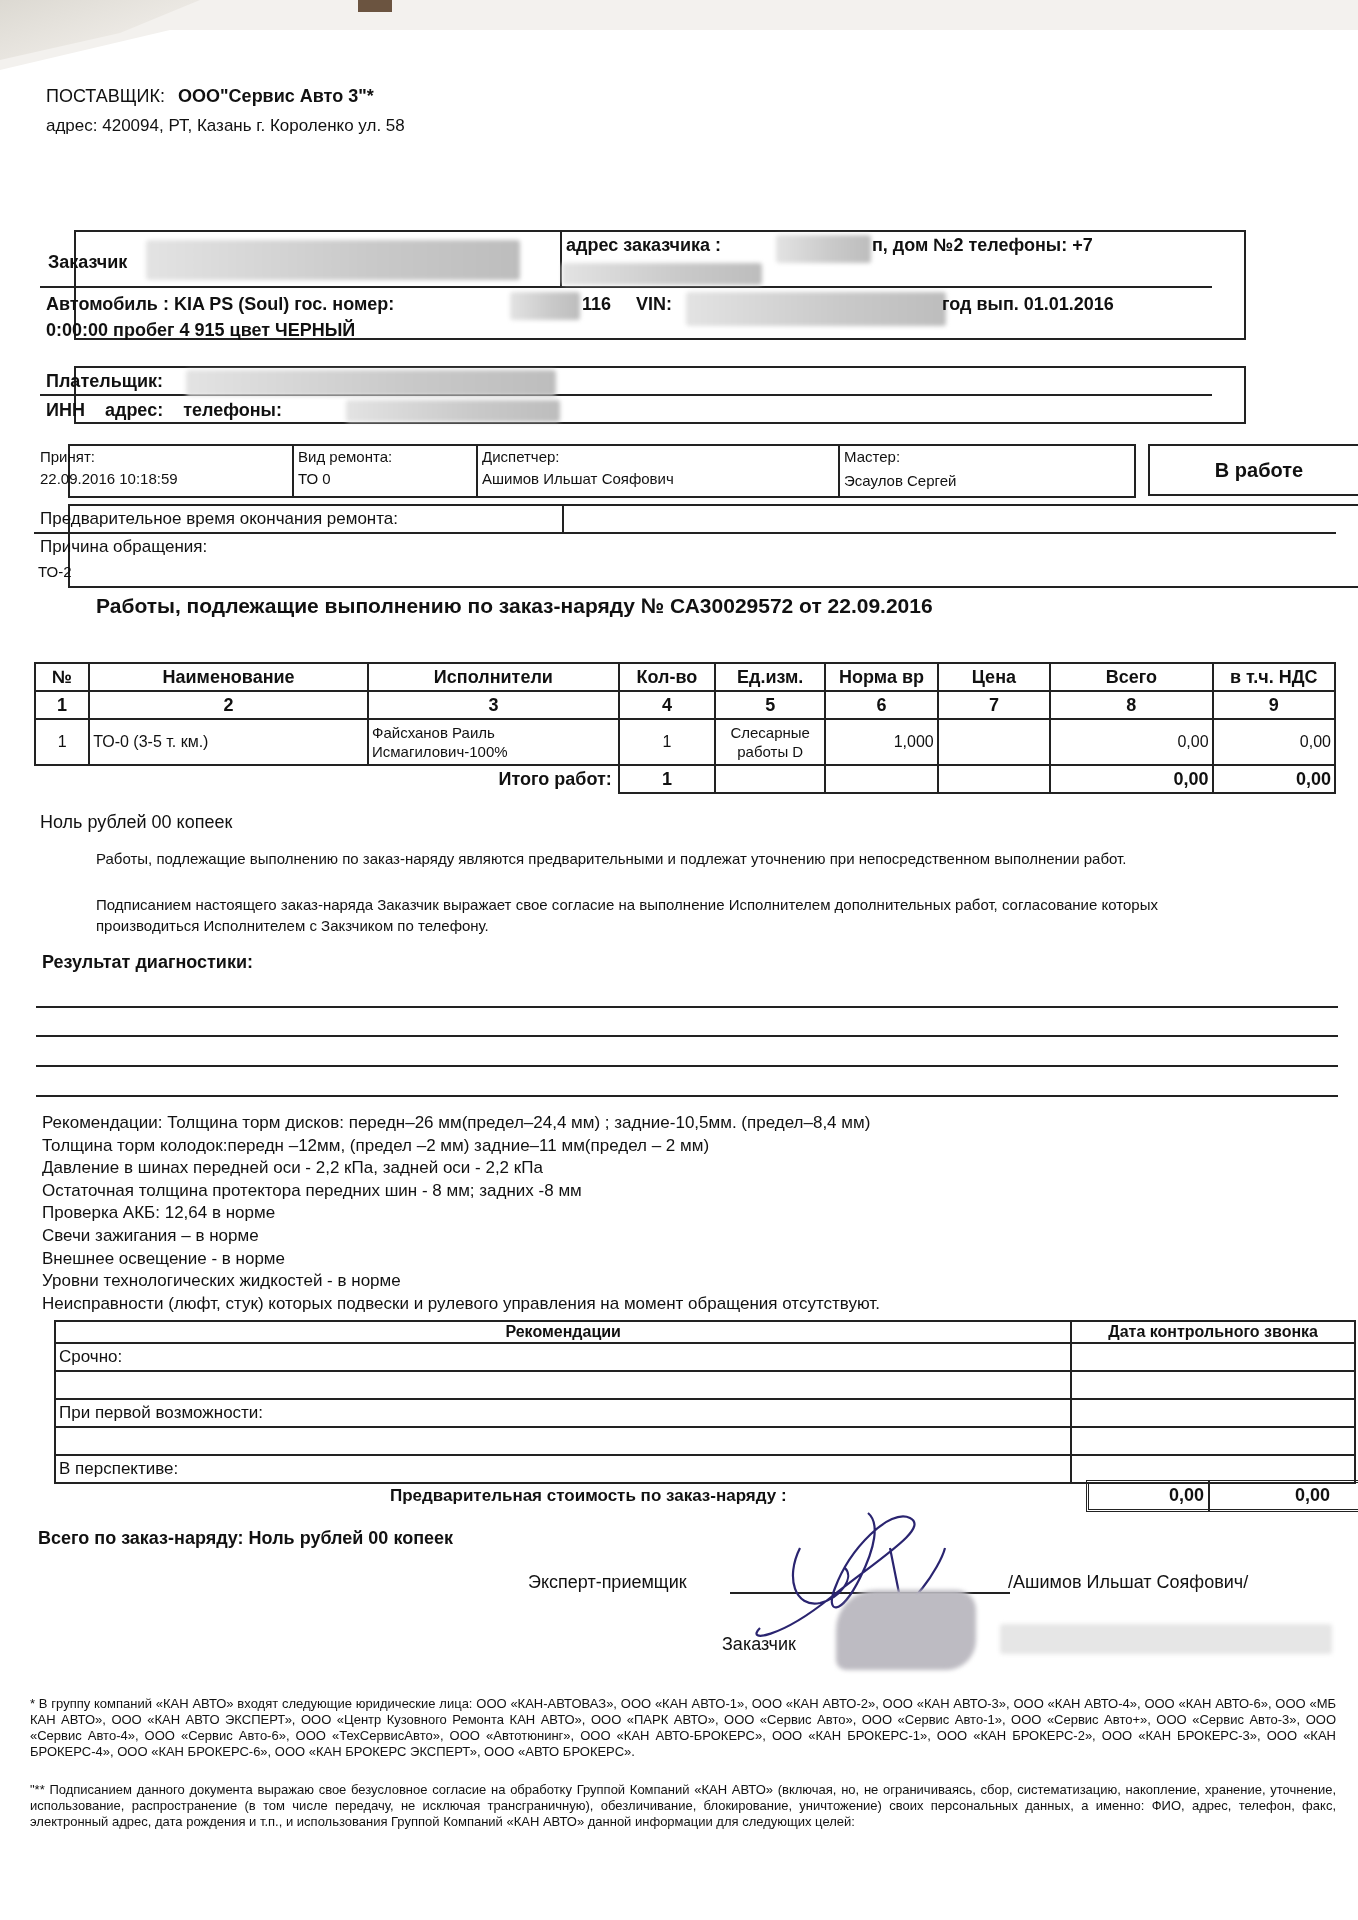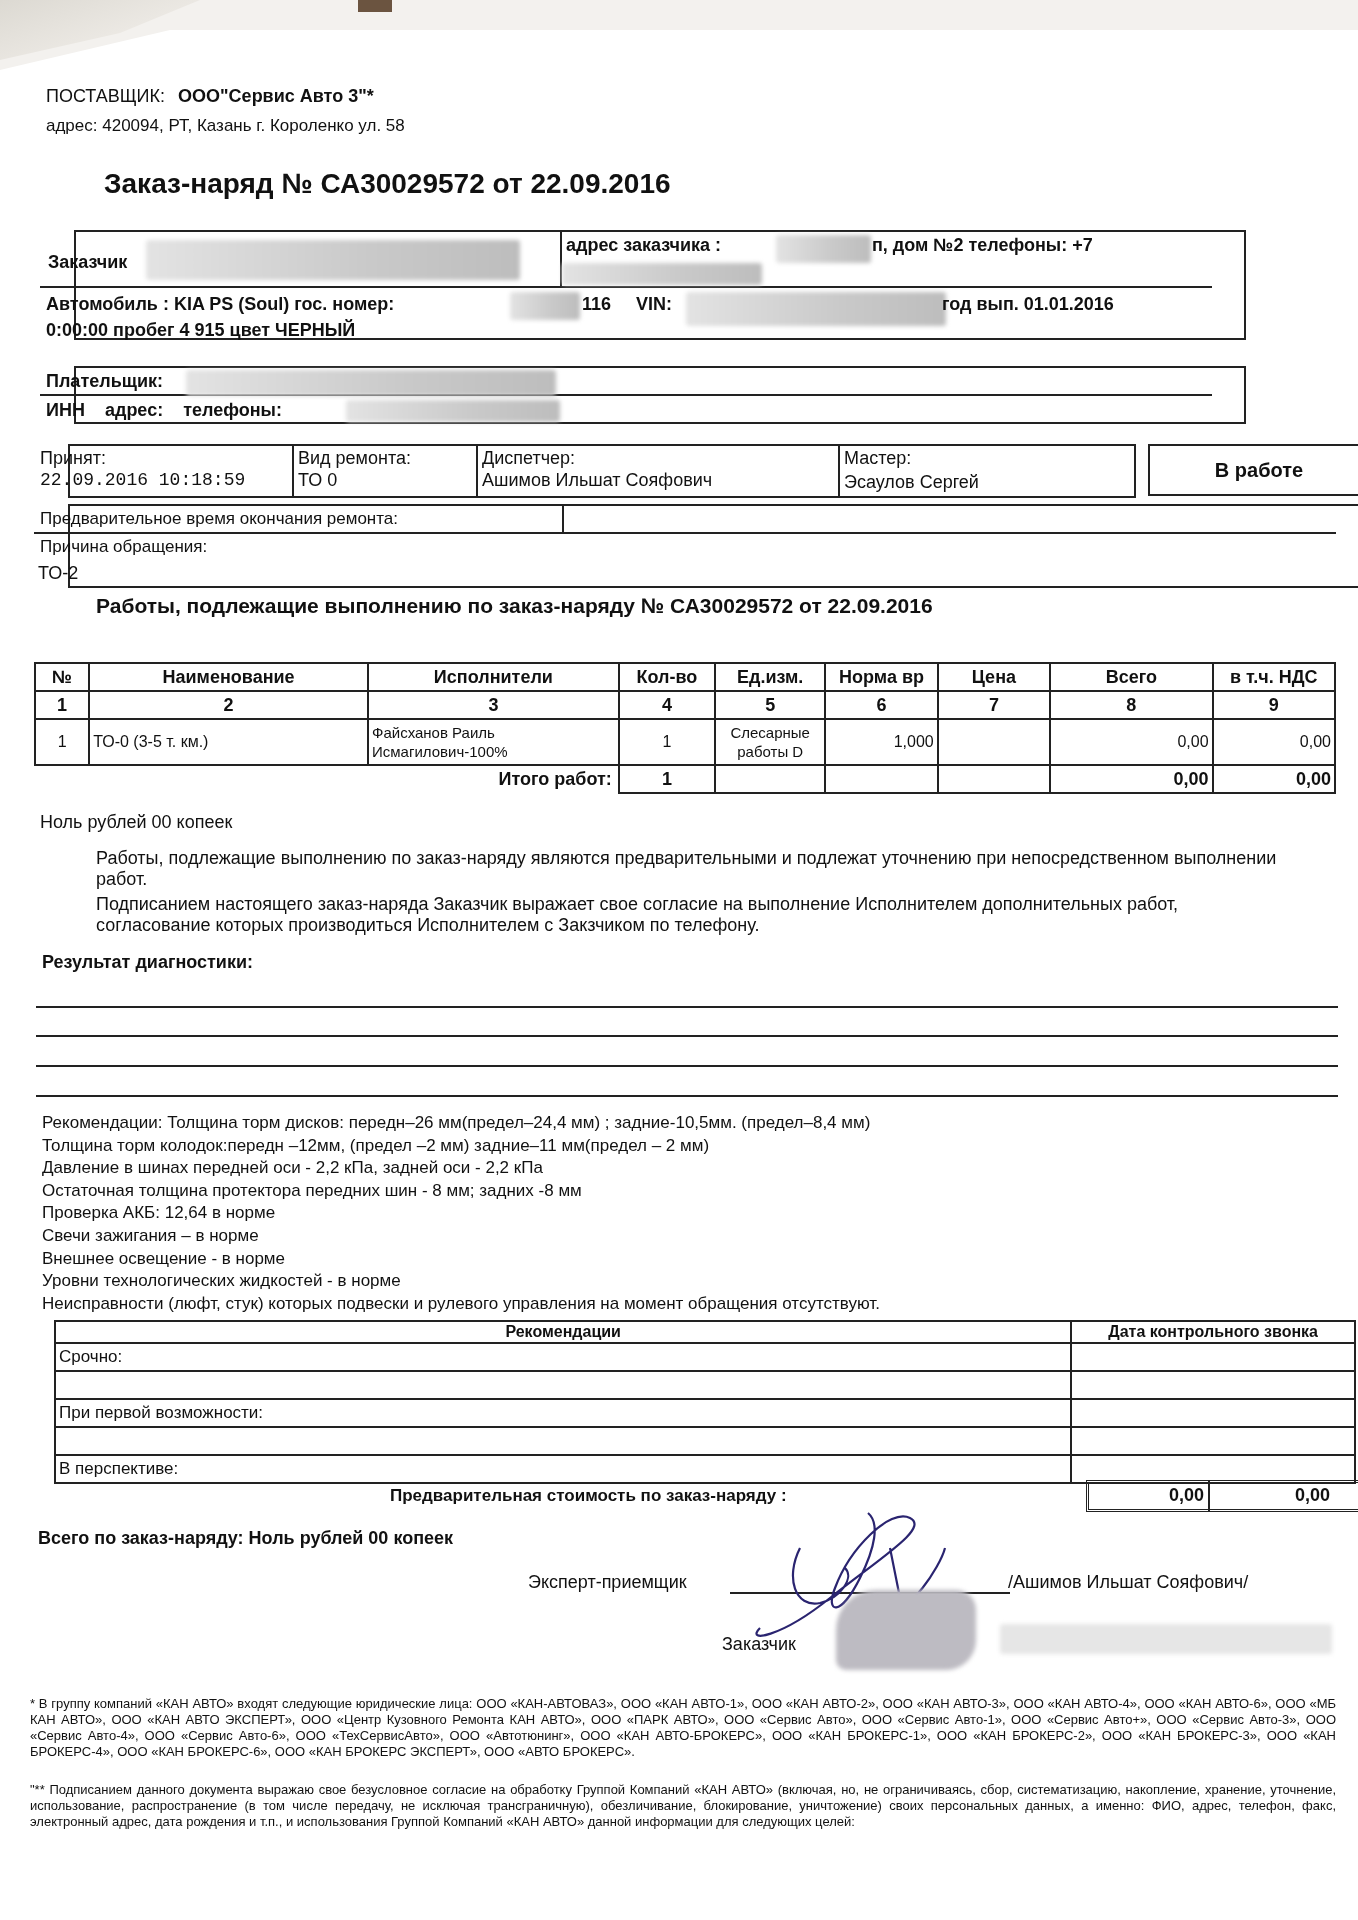--- a/index.html
+++ b/index.html
@@ -8,42 +8,41 @@
   .corner-post{position:absolute;left:358px;top:0;width:34px;height:12px;background:#6b5440;}
   .page{position:absolute;left:0;top:30px;width:1358px;height:1890px;background:#fff;clip-path:polygon(0 40px,170px 0,100% 0,100% 100%,0 100%);}
   .abs{position:absolute;}
   .b{font-weight:bold;}
   .box{position:absolute;border:2px solid #222;box-sizing:border-box;margin-left:34px;}
   .hl{position:absolute;height:2px;background:#222;}
   .vl{position:absolute;width:2px;background:#222;}
   .blur{position:absolute;background:linear-gradient(90deg,#e3e3e3,#c9c9c9 60%,#bdbdbd);filter:blur(2px);border-radius:3px;}
   .t18{font-size:18px;}
   .t17{font-size:17px;}
-  .t15{font-size:18px;}
+  .t15{font-size:15px;}
   .small{font-size:13px;line-height:16px;}
   table.works{position:absolute;border-collapse:collapse;font-size:18px;}
   table.works td{border:2px solid #222;padding:0 3px;height:26px;text-align:center;}
   table.recs{position:absolute;border-collapse:collapse;font-size:17px;margin-left:20px;}
   table.recs td{border:2px solid #222;height:26px;padding:0 3px;}
 </style>
 </head>
 <body>
 
 <div class="corner"></div>
 <div class="corner-post"></div>
 
 <div class="page">
 
   <div class="abs t18" style="left:46px;top:56px;">
     <span>ПОСТАВЩИК:</span>
     <span class="b" style="margin-left:8px;">ООО"Сервис Авто 3"*</span>
   </div>
   <div class="abs t17" style="left:46px;top:86px;">адрес: 420094, РТ, Казань г. Короленко ул. 58</div>
 
-  <div class="abs b" style="left:104px;top:138px;font-size:28px;">Заказ-наряд № СА30029572 от 22.09.2016</div>
 
   <div class="box" style="left:40px;top:200px;width:1172px;height:110px;"></div>
   <div class="vl" style="left:560px;top:200px;height:58px;"></div>
   <div class="hl" style="left:40px;top:256px;width:1172px;"></div>
   <div class="abs b t18" style="left:48px;top:222px;">Заказчик</div>
   <div class="blur" style="left:146px;top:210px;width:374px;height:40px;"></div>
   <div class="abs b t18" style="left:566px;top:205px;">адрес заказчика :</div>
   <div class="blur" style="left:776px;top:205px;width:95px;height:28px;"></div>
   <div class="abs b t18" style="left:872px;top:205px;">п, дом №2  телефоны: +7</div>
   <div class="blur" style="left:562px;top:233px;width:200px;height:22px;"></div>
@@ -61,21 +60,21 @@
   <div class="abs b t18" style="left:46px;top:341px;">Плательщик:</div>
   <div class="blur" style="left:186px;top:340px;width:370px;height:26px;"></div>
   <div class="abs b t18" style="left:46px;top:370px;white-space:pre;">ИНН    адрес:    телефоны:</div>
   <div class="blur" style="left:346px;top:370px;width:214px;height:22px;"></div>
 
   <div class="box" style="left:34px;top:414px;width:1068px;height:54px;"></div>
   <div class="vl" style="left:292px;top:414px;height:54px;"></div>
   <div class="vl" style="left:476px;top:414px;height:54px;"></div>
   <div class="vl" style="left:838px;top:414px;height:54px;"></div>
   <div class="abs t15" style="left:40px;top:418px;">Принят:</div>
-  <div class="abs t15" style="left:40px;top:440px;font-family:Liberation Mono, monospace;">22.09.2016 10:18:59</div>
+  <div class="abs t15" style="left:40px;top:440px;">22.09.2016 10:18:59</div>
   <div class="abs t15" style="left:298px;top:418px;">Вид ремонта:</div>
   <div class="abs t15" style="left:298px;top:440px;">ТО 0</div>
   <div class="abs t15" style="left:482px;top:418px;">Диспетчер:</div>
   <div class="abs t15" style="left:482px;top:440px;">Ашимов Ильшат Сояфович</div>
   <div class="abs t15" style="left:844px;top:418px;">Мастер:</div>
   <div class="abs t15" style="left:844px;top:442px;">Эсаулов Сергей</div>
   <div class="box" style="left:1114px;top:414px;width:222px;height:52px;display:flex;align-items:center;justify-content:center;">
     <span class="b" style="font-size:20px;">В работе</span>
   </div>
 

